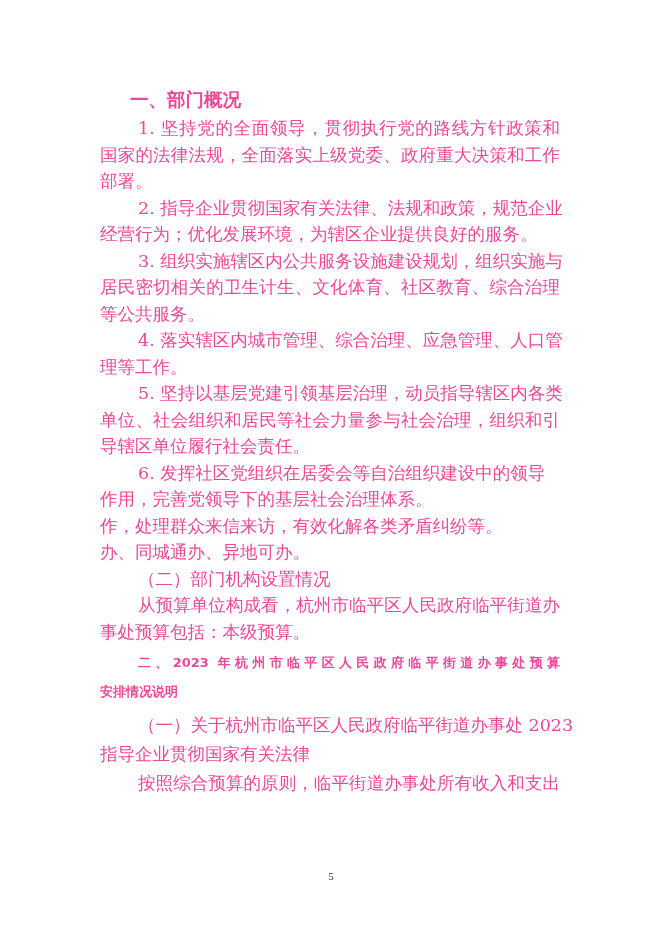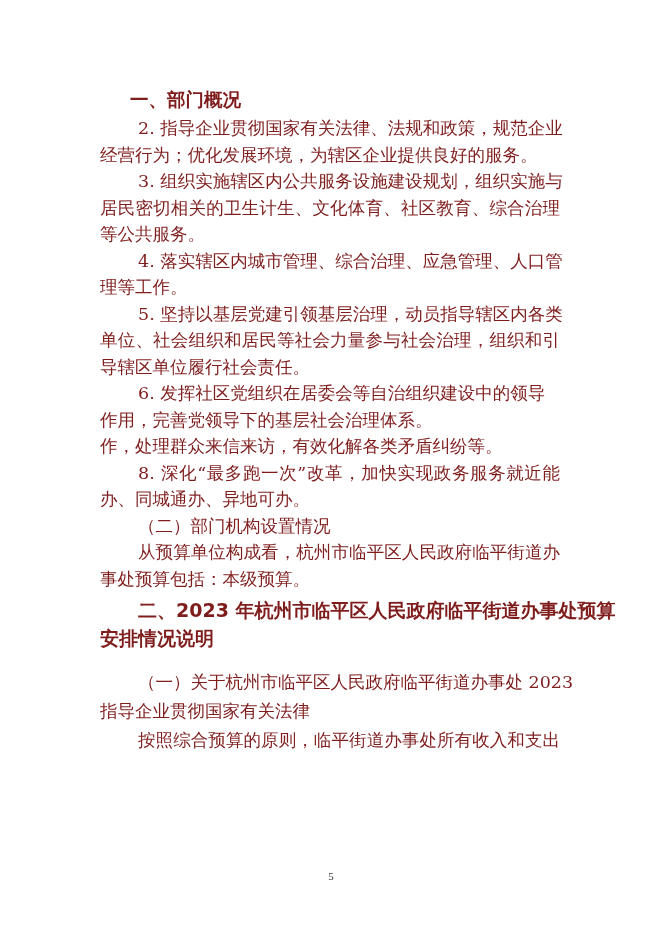--- a/index.html
+++ b/index.html
@@ -1,39 +1,44 @@
 <!DOCTYPE html>
 <html><head>
 <meta charset="utf-8">
 <style>
   html, body { margin: 0; padding: 0; background: #ffffff; }
   body { width: 662px; height: 936px; position: relative; overflow: hidden; }
   .page {
     position: absolute; left: 100px; top: 85px; width: 460px;
     font-family: "DejaVu Serif", "Liberation Serif", serif;
-    color: #7f1d1d; font-size: 17.5px;
+    color: #ec4899; font-size: 17.5px;
   }
   .line { height: 26.5px; line-height: 26.5px; white-space: nowrap; overflow: visible; }
   .ind1 { padding-left: 38px; }
   .h1 { font-family: "DejaVu Sans", "Liberation Sans", sans-serif; font-weight: bold; font-size: 18.5px; height: 30px; line-height: 30px; }
   .h2 { padding-left: 30px; }
   .h2b { padding-left: 38px; }
-  .bold { font-family: "DejaVu Sans", "Liberation Sans", sans-serif; font-weight: bold; font-size: 19px; }
+  .bold { font-family: "DejaVu Sans", "Liberation Sans", sans-serif; font-weight: bold; font-size: 13px; }
   .just { text-align: justify; text-align-last: justify; }
   .page-number {
     position: absolute; top: 870px; left: 0; width: 662px; text-align: center;
     font-family: "Liberation Serif", serif; font-size: 11px; color: #333;
   }
 </style>
 </head>
 <body>
 
 <div class="page">
   <div class="line h1 h2">一、部门概况</div>
 
+  <div>
+    <div class="line ind1 just">1. 坚持党的全面领导，贯彻执行党的路线方针政策和</div>
+    <div class="line just">国家的法律法规，全面落实上级党委、政府重大决策和工作</div>
+    <div class="line">部署。</div>
+  </div>
   <div>
     <div class="line ind1 just">2. 指导企业贯彻国家有关法律、法规和政策，规范企业</div>
     <div class="line">经营行为；优化发展环境，为辖区企业提供良好的服务。</div>
   </div>
   <div>
     <div class="line ind1 just">3. 组织实施辖区内公共服务设施建设规划，组织实施与</div>
     <div class="line just">居民密切相关的卫生计生、文化体育、社区教育、综合治理</div>
     <div class="line">等公共服务。</div>
   </div>
   <div>
@@ -46,36 +51,35 @@
     <div class="line">导辖区单位履行社会责任。</div>
   </div>
   <div>
     <div class="line ind1">6. 发挥社区党组织在居委会等自治组织建设中的领导</div>
     <div class="line">作用，完善党领导下的基层社会治理体系。</div>
   </div>
   <div>
     <div class="line">作，处理群众来信来访，有效化解各类矛盾纠纷等。</div>
   </div>
   <div>
-    <div class="line ind1 just">8. 深化“最多跑一次”改革，加快实现政务服务就近能</div>
     <div class="line">办、同城通办、异地可办。</div>
   </div>
 
   <div class="line h2b">（二）部门机构设置情况</div>
   <div>
     <div class="line ind1 just">从预算单位构成看，杭州市临平区人民政府临平街道办</div>
     <div class="line">事处预算包括：本级预算。</div>
   </div>
 
   <div style="margin-top:3px;">
     <div class="line bold ind1 just" style="height:30px;line-height:30px;">二、2023 年杭州市临平区人民政府临平街道办事处预算</div>
     <div class="line bold" style="height:30px;line-height:30px;font-family:Liberation Mono, monospace;">安排情况说明</div>
   </div>
 
-  <div style="margin-top:13px;">
+  <div style="margin-top:3px;">
     <div class="line ind1 just" style="height:29px;line-height:29px;">（一）关于杭州市临平区人民政府临平街道办事处 2023</div>
     <div class="line" style="height:29px;line-height:29px;">指导企业贯彻国家有关法律</div>
   </div>
 
   <div class="line ind1 just" style="height:29px;line-height:29px;">按照综合预算的原则，临平街道办事处所有收入和支出</div>
 </div>
 
 <div class="page-number">5</div>
 
 </body></html>

